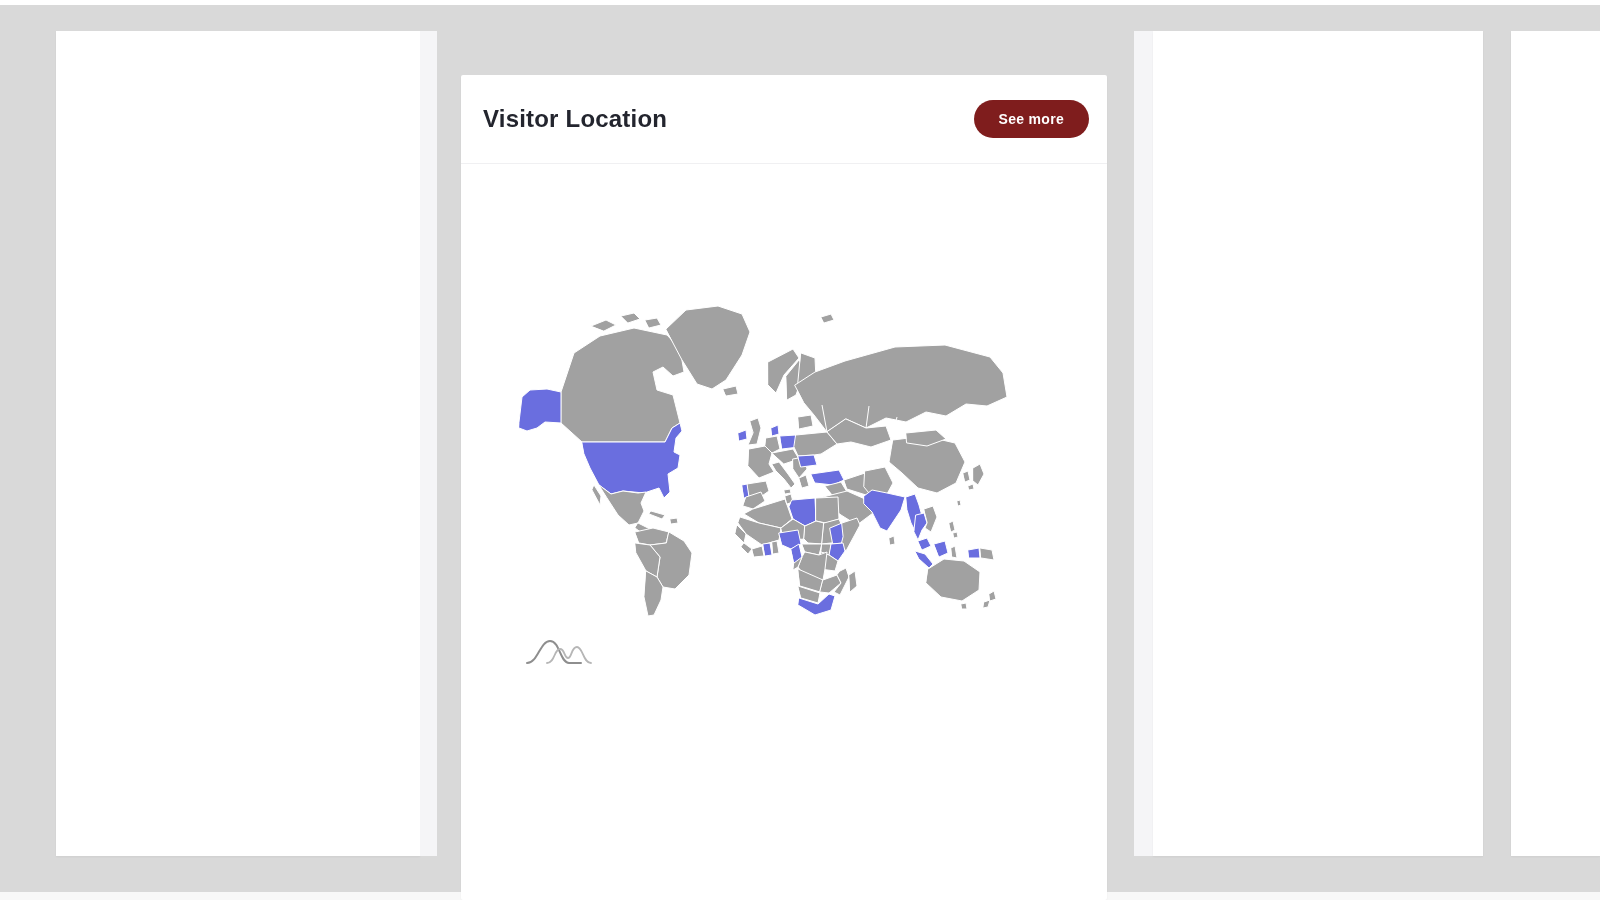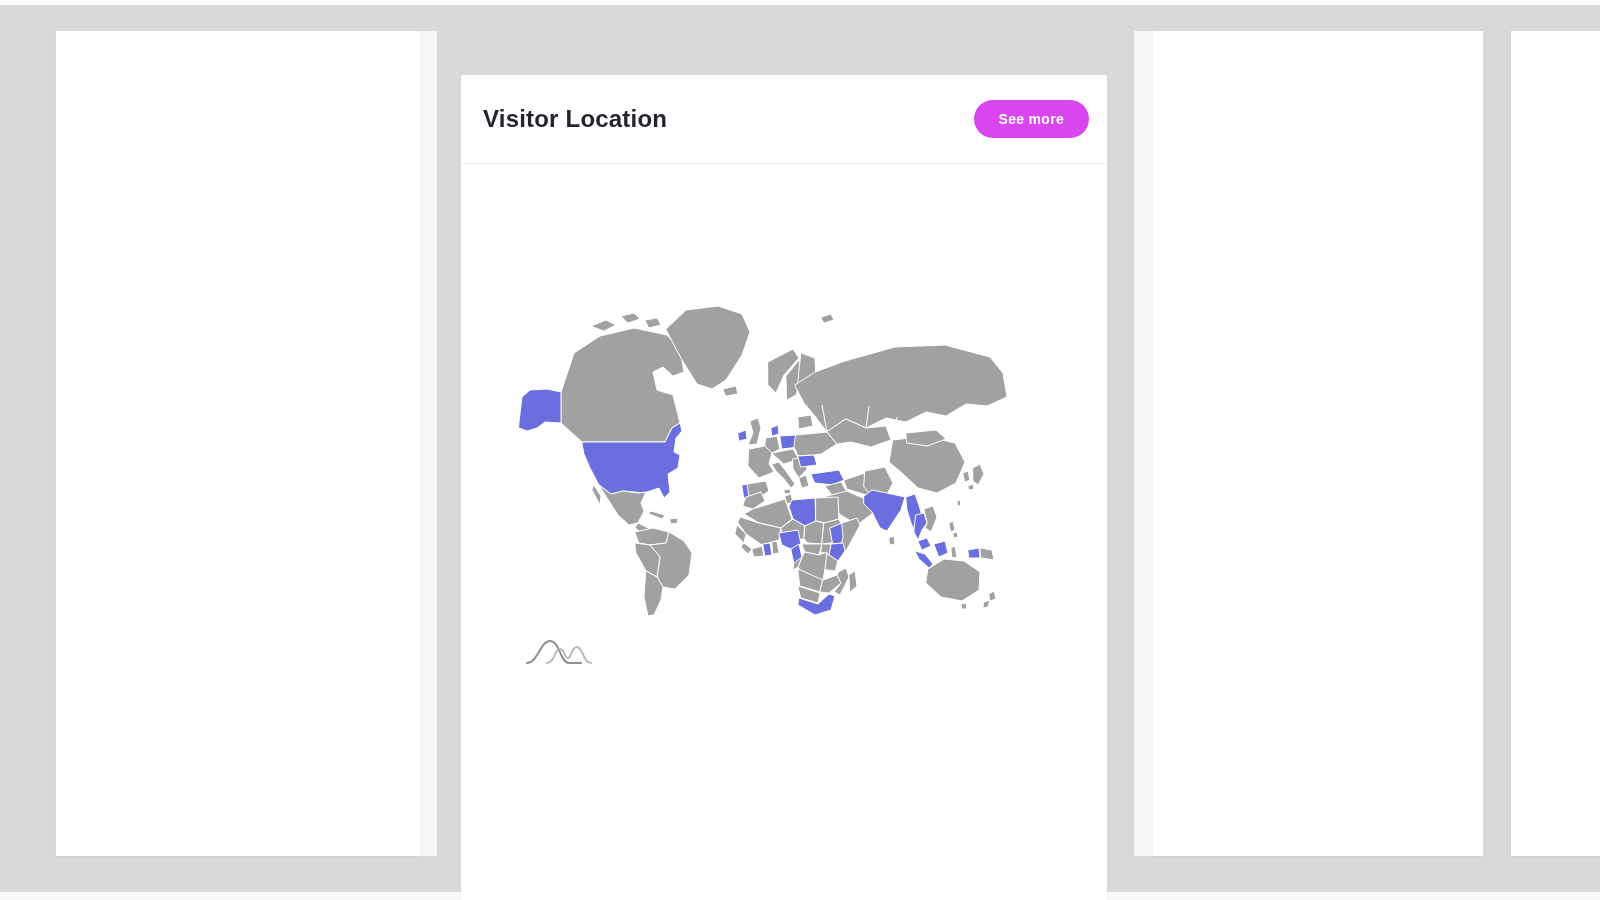--- a/index.html
+++ b/index.html
@@ -38,21 +38,21 @@
 
 <div class="panel panel-left"></div>
 <div class="edge-strip edge-strip-a"></div>
 <div class="edge-strip edge-strip-b"></div>
 <div class="panel panel-third"></div>
 <div class="panel panel-fourth"></div>
 
 <div class="visitor-card">
   <div class="card-header">
     <div class="card-title">Visitor Location</div>
-    <button class="see-more-btn" style="background: #d946ef; color: rgb(255, 255, 255);">See more</button>
+    <button class="see-more-btn" style="background: #7f1d1d; color: rgb(255, 255, 255);">See more</button>
   </div>
   <div class="card-divider"></div>
 
   <div class="map-wrap">
     <svg id="worldmap" width="495" height="320" viewBox="0 0 990 640" xmlns="http://www.w3.org/2000/svg">
       <g stroke="#ffffff" stroke-width="2" stroke-linejoin="round" stroke-linecap="round">
 
         <path d="M92,190 L118,112 170,78 238,62 304,76 330,104 338,150 316,158 296,140 276,150 284,186 316,196 330,252 314,262 300,290 134,290 92,252 Z" fill="#a1a1a1"></path>
         <path d="M152,58 L182,46 202,56 178,68 Z" fill="#a1a1a1"></path>
         <path d="M212,38 L238,32 250,44 226,52 Z" fill="#a1a1a1"></path>

